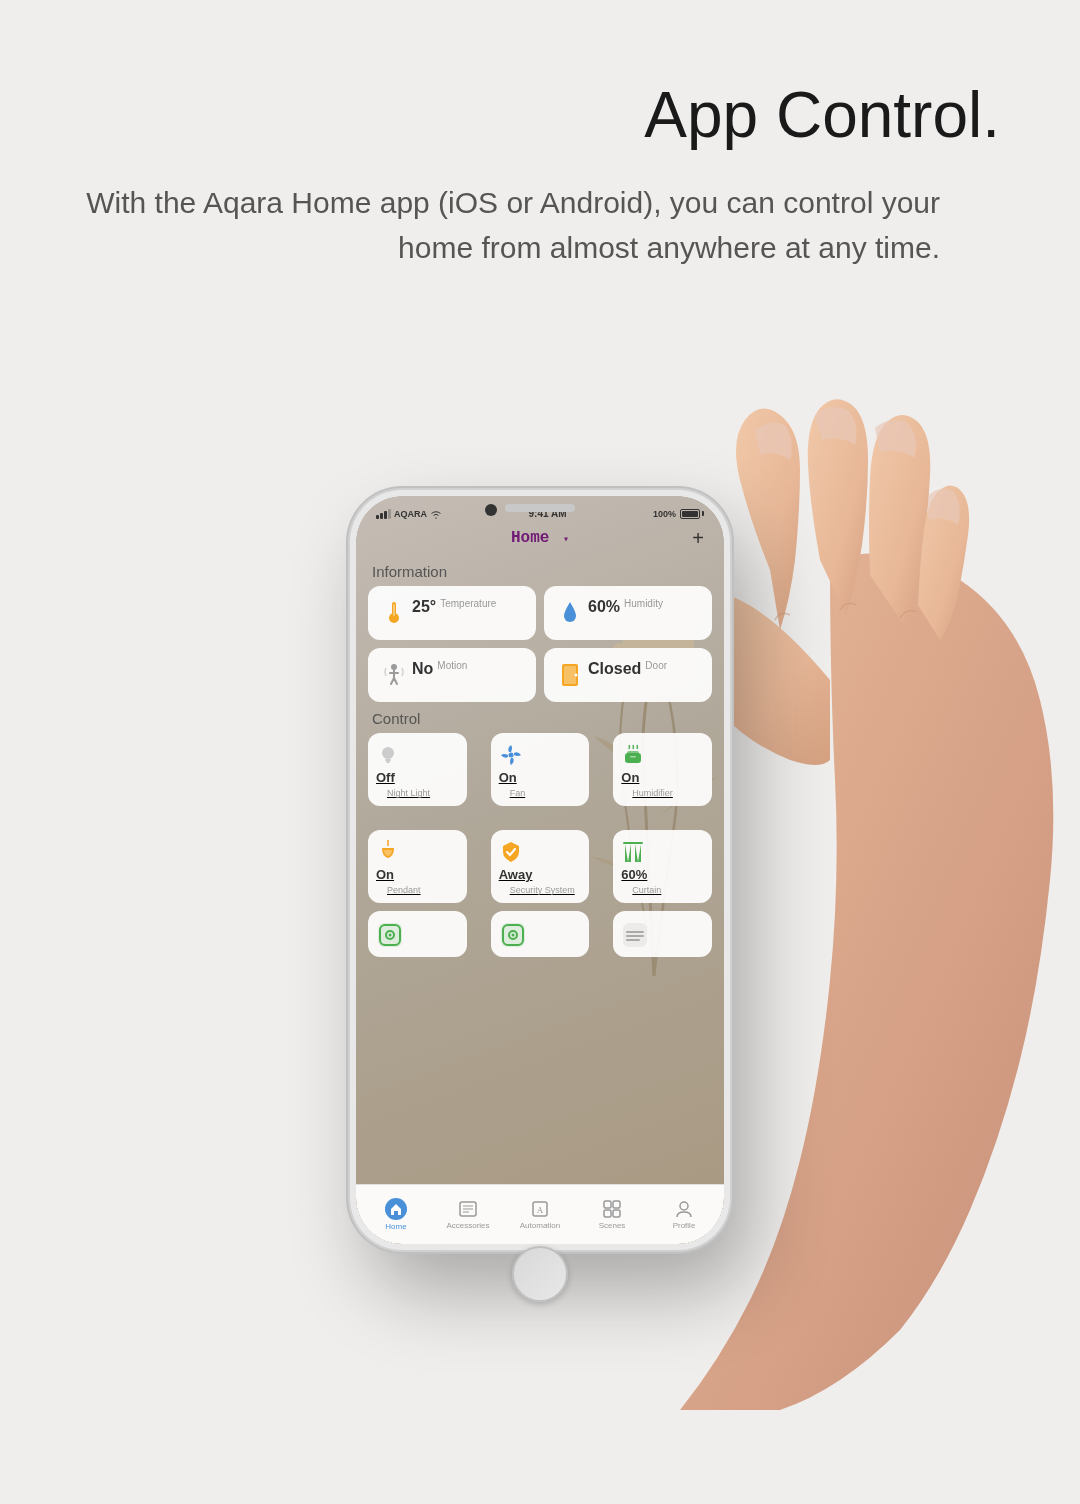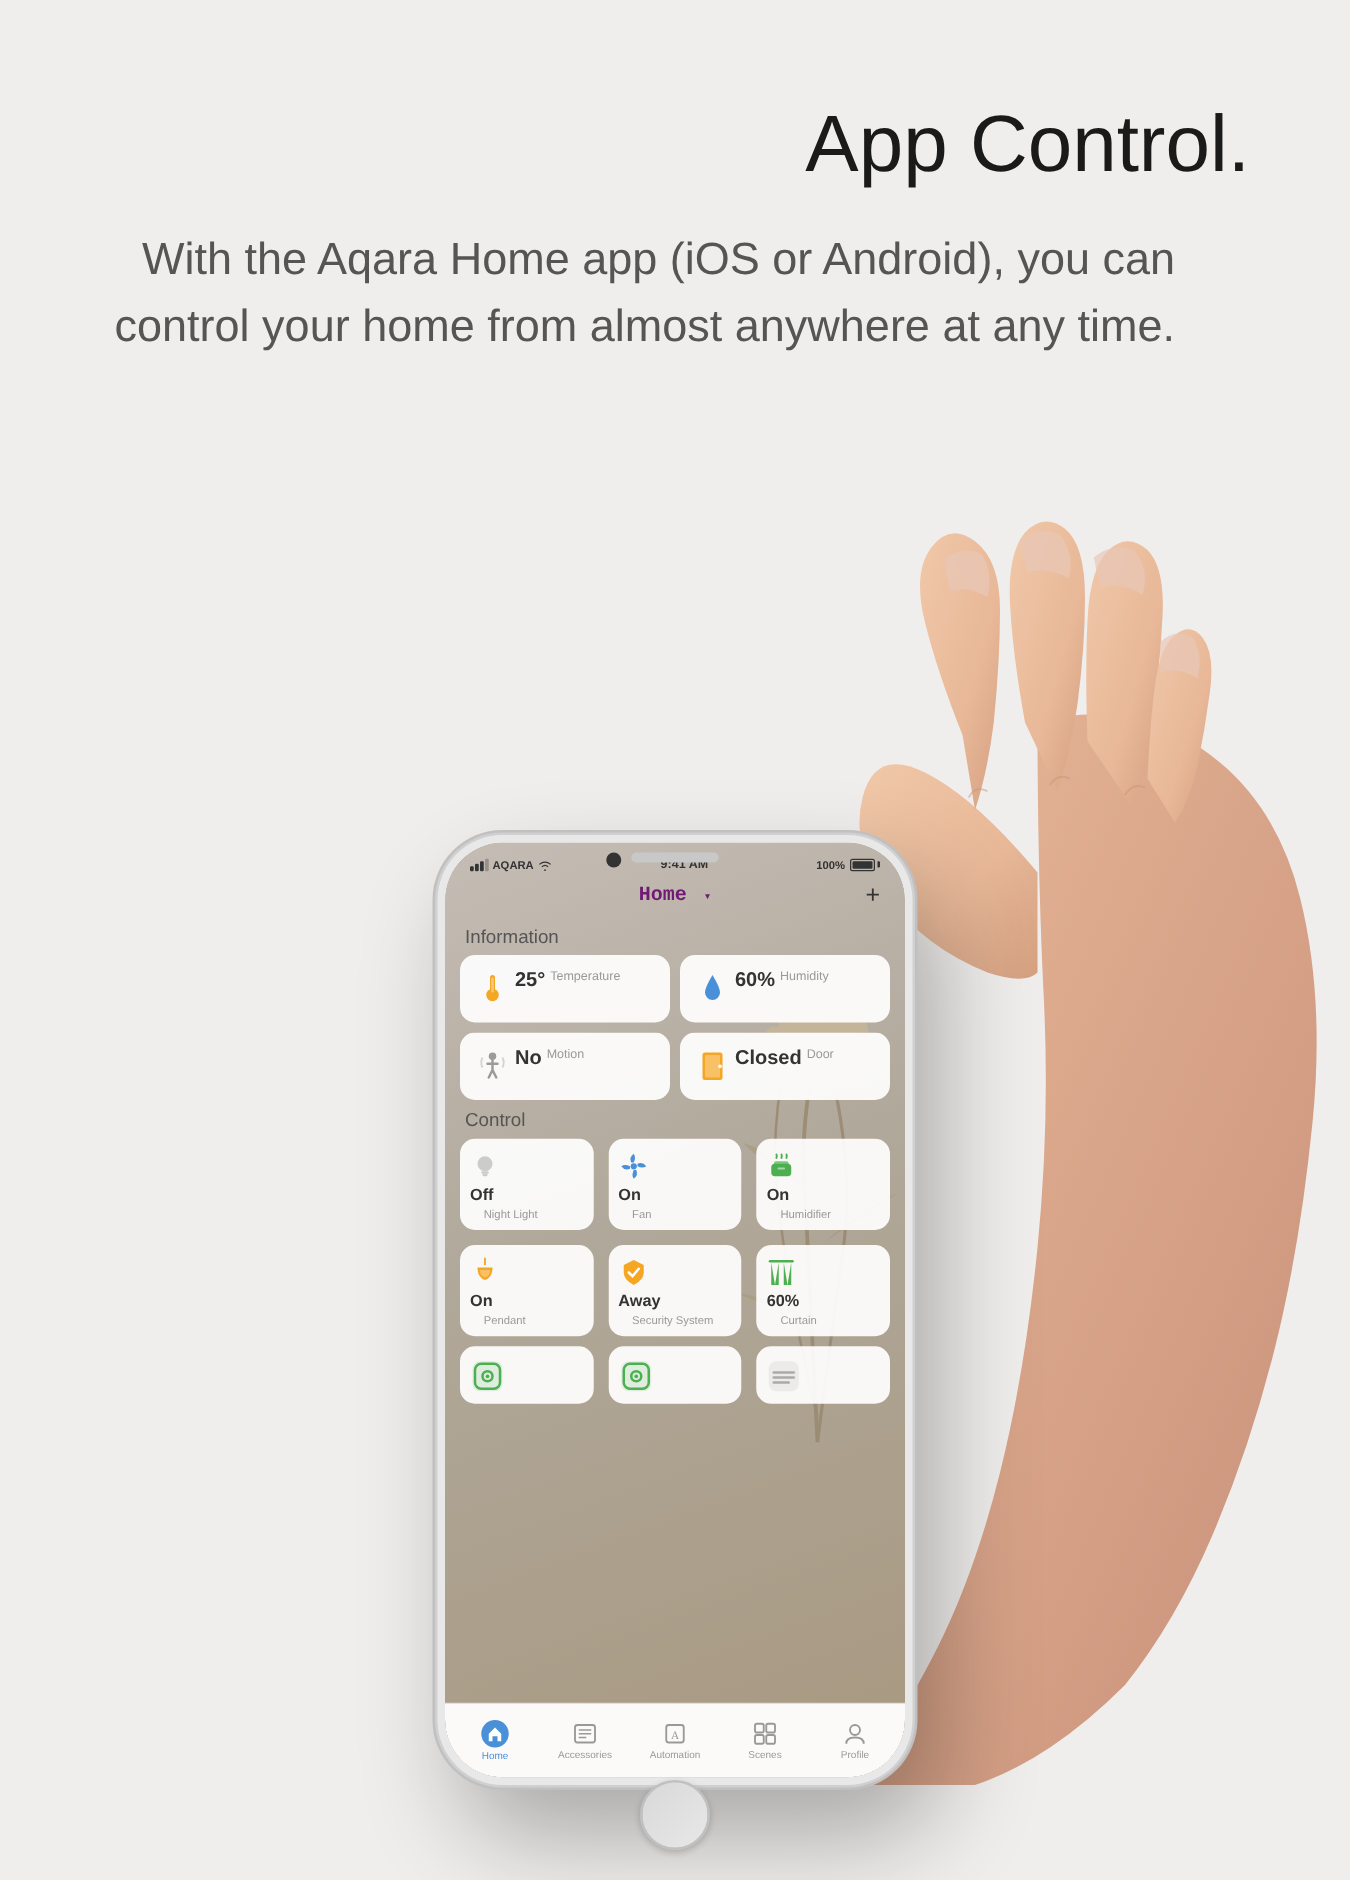--- a/index.html
+++ b/index.html
@@ -24,35 +24,35 @@
       text-align: right;
     }
     .main-title {
       font-size: 64px;
       font-weight: 300;
       color: #1a1a1a;
       line-height: 1.1;
       margin-bottom: 30px;
     }
     .subtitle {
-      font-size: 36px;
+      font-size: 30px;
       font-weight: 300;
       color: #555;
       line-height: 1.5;
       max-width: 860px;
     }
 
     
     .phone-scene {
       position: relative;
       width: 1080px;
       height: 1100px;
       display: flex;
       justify-content: center;
-      align-items: flex-end;
+      align-items: center;
       padding-top: 20px;
     }
 
     .phone-outer {
       position: relative;
       width: 380px;
       height: 760px;
       background: #e8e8e8;
       border-radius: 52px;
       box-shadow:
@@ -243,22 +243,23 @@
     
     .card-grid {
       display: grid;
       grid-template-columns: 1fr 1fr;
       gap: 8px;
       margin-bottom: 8px;
     }
     .card-grid-3 {
       display: grid;
       grid-template-columns: 1fr 1fr 1fr;
-      gap: 12px;
+      gap: 24px;
       margin-bottom: 8px;
+      text-decoration: underline;
     }
 
     
     .card {
       background: rgba(255,255,255,0.92);
       border-radius: 12px;
       padding: 12px 12px 10px;
       display: flex;
       gap: 4px;
       backdrop-filter: blur(10px);

